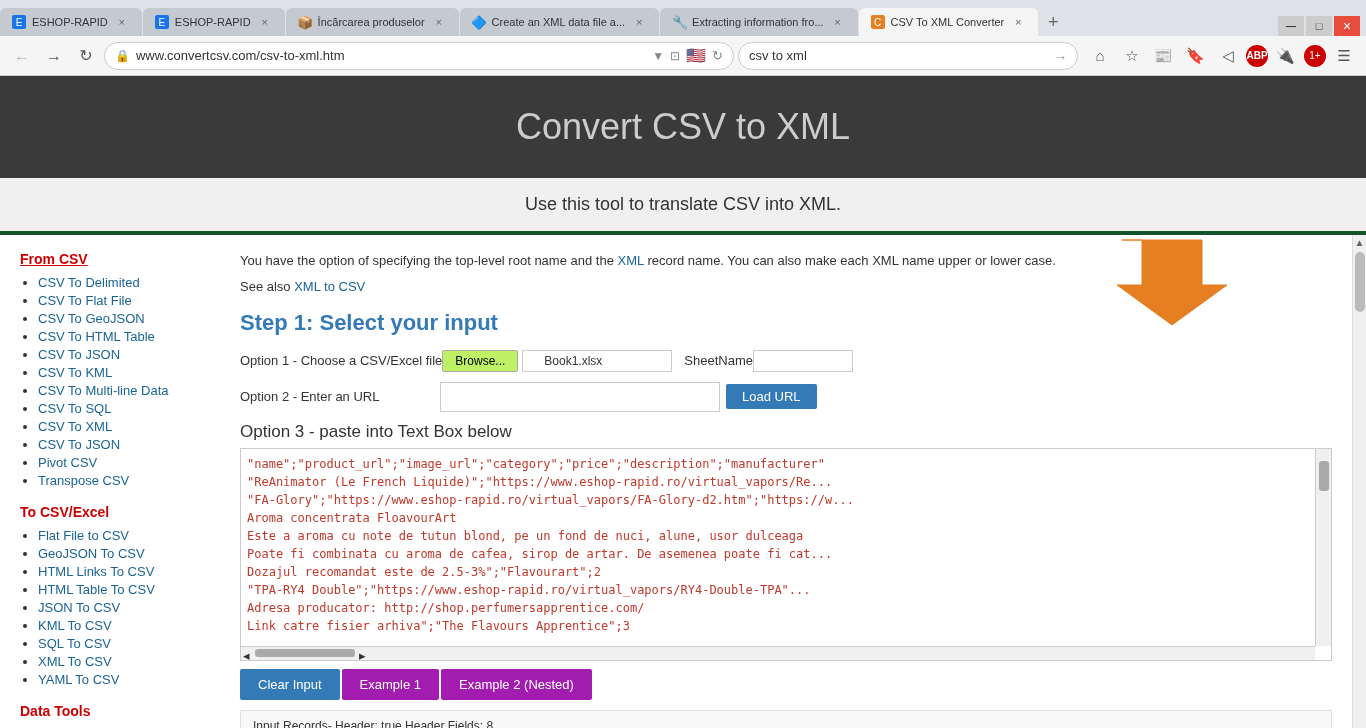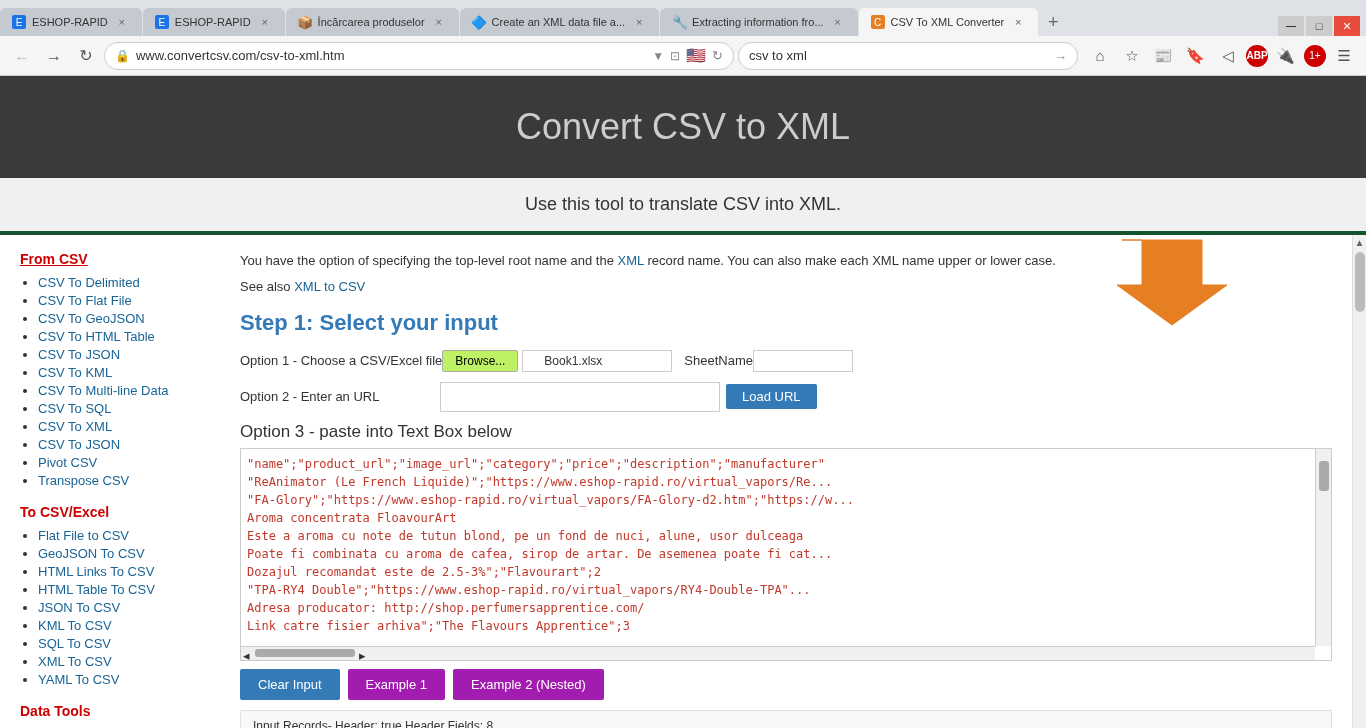--- a/index.html
+++ b/index.html
@@ -57,21 +57,21 @@
     .sheet-name-label { margin-left: 12px; font-size: 13px; color: #333; }
     .sheet-name-input { border: 1px solid #ccc; padding: 3px 8px; width: 100px; font-size: 12px; }
 
     .url-input { border: 1px solid #ccc; padding: 4px 8px; font-size: 13px; width: 280px; height: 30px; }
     .load-url-btn { background: #337ab7; color: #fff; border: none; padding: 5px 16px; cursor: pointer; font-size: 13px; margin-left: 6px; border-radius: 2px; }
 
     .option3-label { font-size: 17px; color: #333; margin-bottom: 6px; }
     .text-area-container { position: relative; border: 1px solid #ccc; background: #fff; }
     .csv-textarea { width: 100%; height: 208px; border: none; outline: none; font-family: monospace; font-size: 12px; padding: 6px; resize: none; overflow: auto; color: #c0392b; background: #fff; line-height: 1.5; }
 
-    .button-row { display: flex; gap: 8px; margin-top: 8px; margin-bottom: 10px; }
+    .button-row { display: flex; gap: 2px; margin-top: 8px; margin-bottom: 10px; }
     .btn-clear { background: #337ab7; color: #fff; border: none; padding: 8px 18px; cursor: pointer; font-size: 13px; border-radius: 2px; }
     .btn-example { background: #a21caf; color: #fff; border: none; padding: 8px 18px; cursor: pointer; font-size: 13px; border-radius: 2px; }
 
     .info-bar { background: #f8f8f8; border: 1px solid #e0e0e0; padding: 8px 12px; font-size: 12px; color: #333; }
     .info-bar .info-line { margin-bottom: 2px; }
   </style>
 </head>
 <body>
 
 <div class="browser-chrome">

